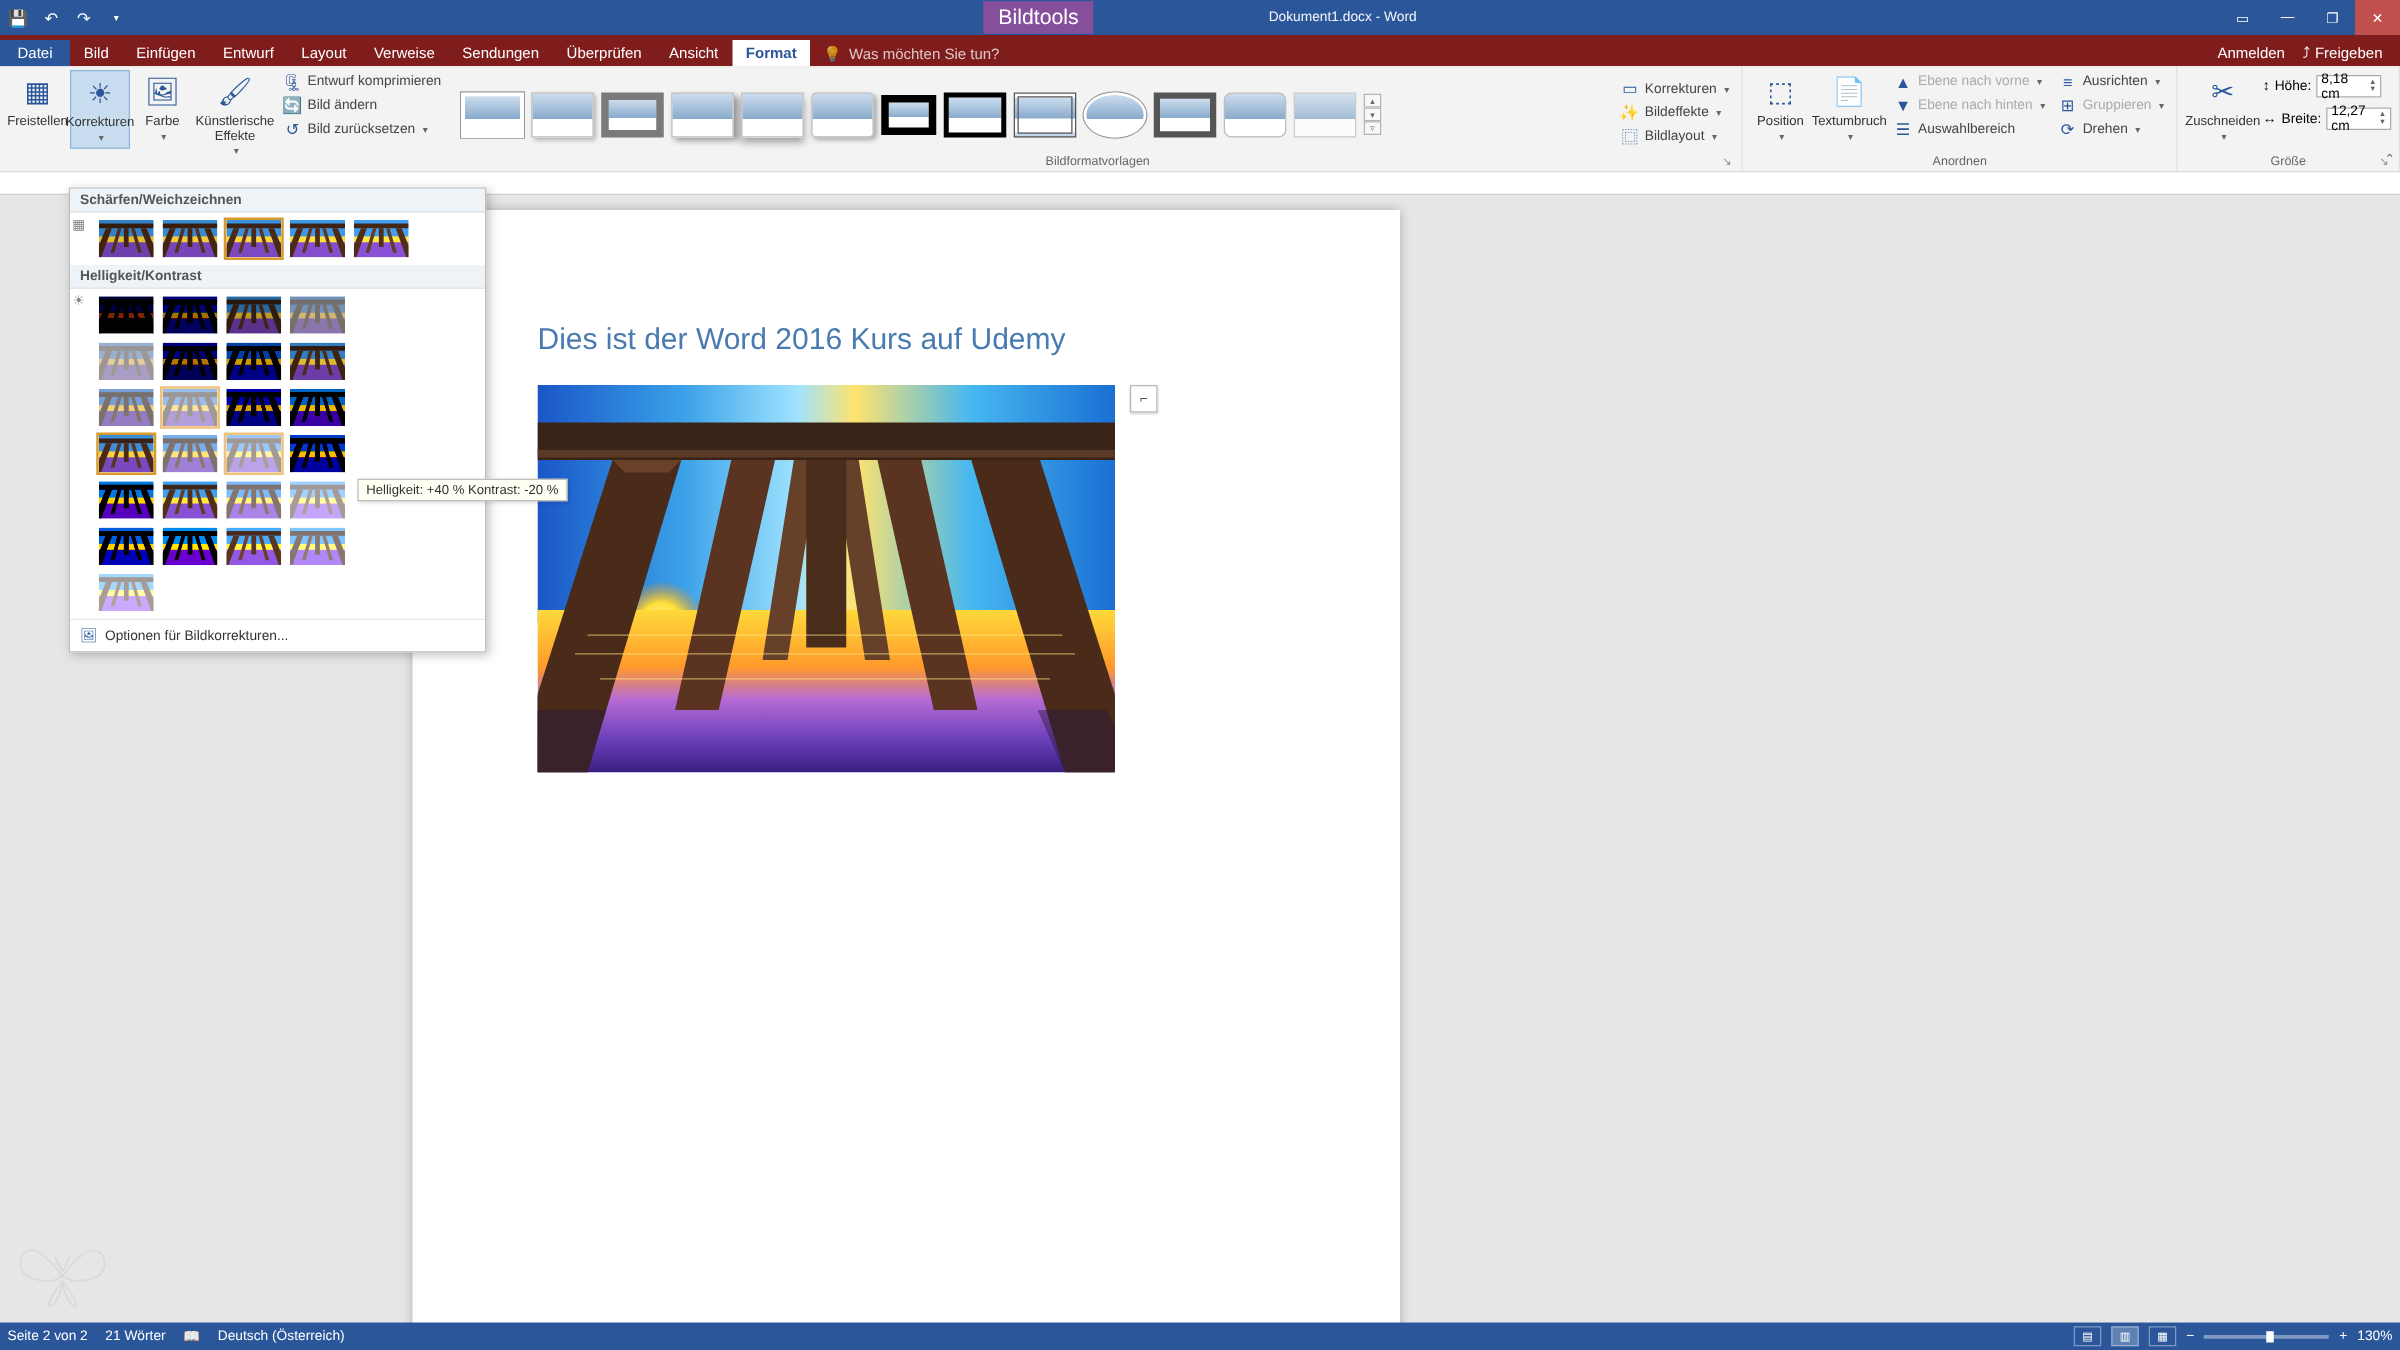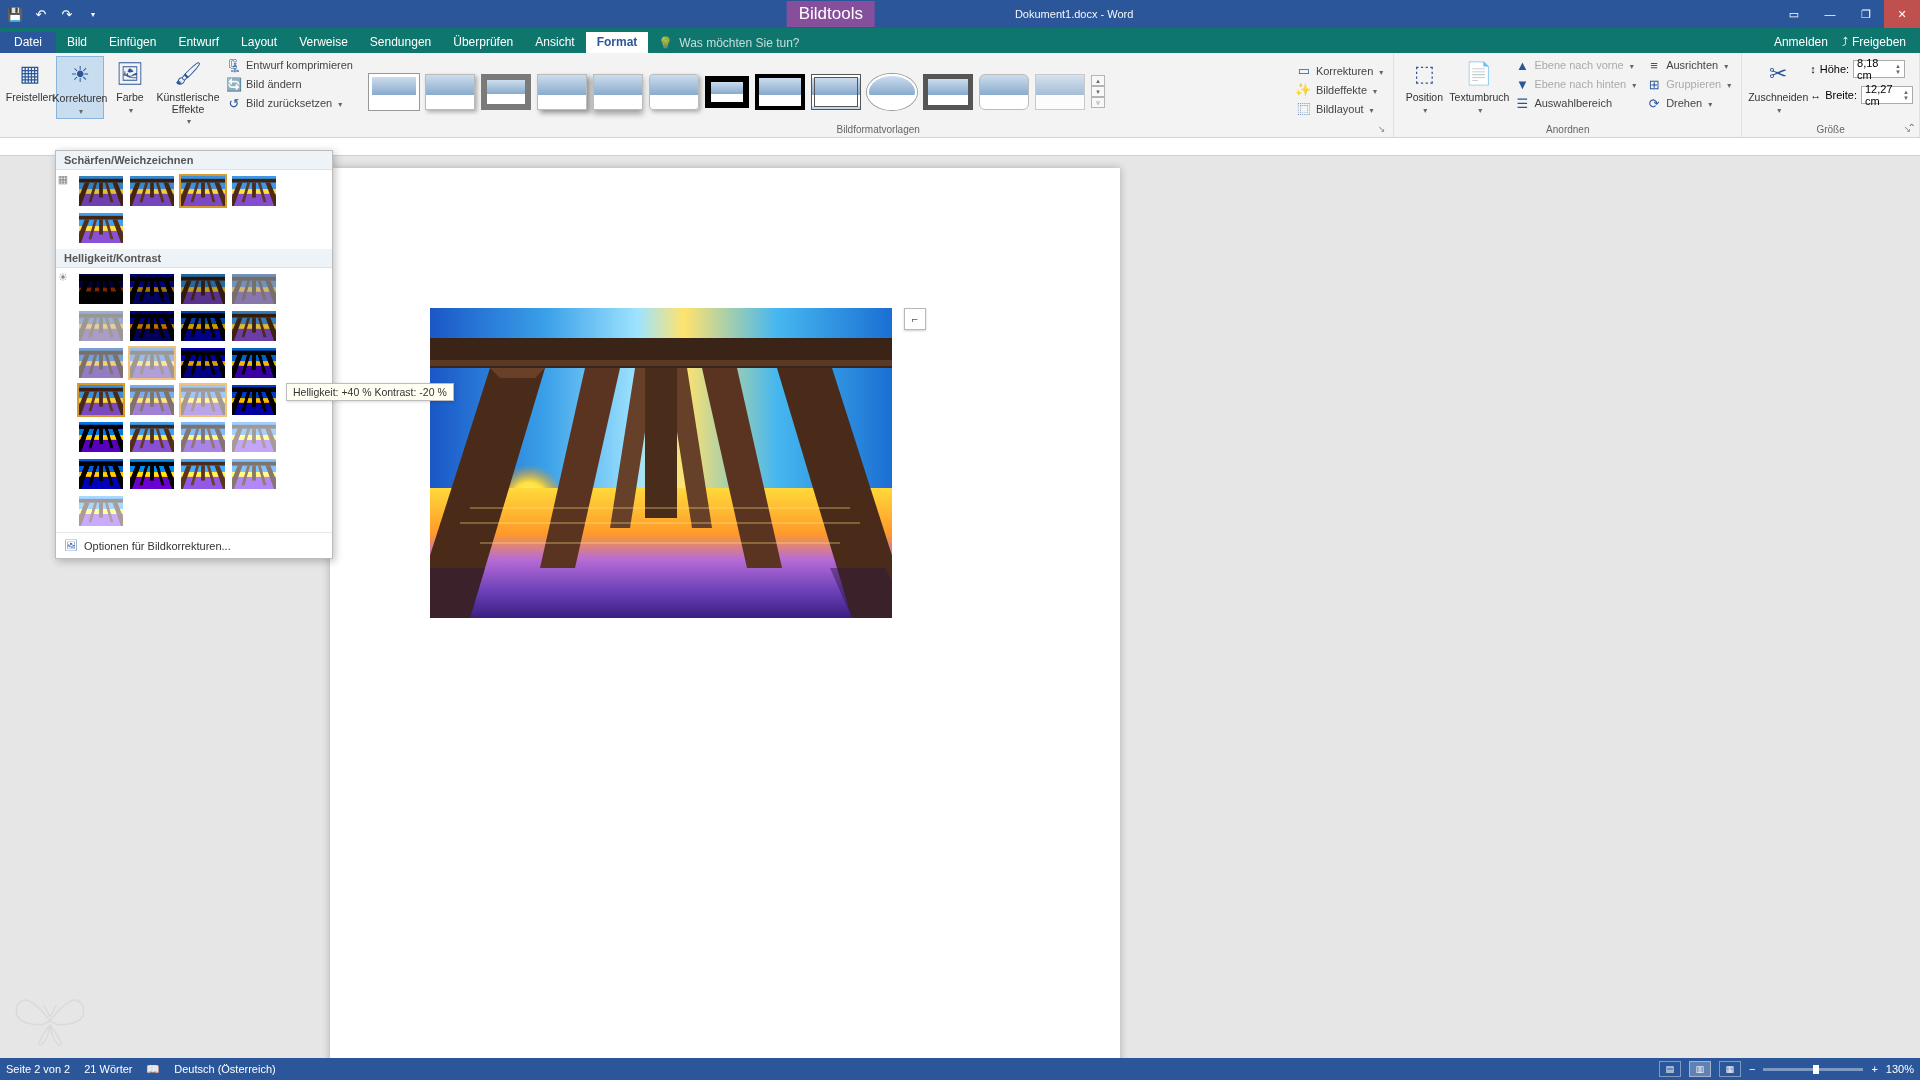--- a/index.html
+++ b/index.html
@@ -10,21 +10,21 @@
 .qat { display: flex; align-items: center; gap: 4px; padding-left: 4px; }
 .qat-btn { width: 22px; height: 22px; display: flex; align-items: center; justify-content: center; color: #fff; font-size: 13px; cursor: pointer; }
 .doc-center { position: absolute; left: 50%; transform: translateX(-50%); display: flex; align-items: center; gap: 0; }
 .contextual-tab { background: #854f9c; padding: 3px 12px; font-size: 17px; margin-right: 140px; }
 .doc-name { opacity: .95; }
 .win-controls { margin-left: auto; display: flex; }
 .win-btn { width: 36px; height: 28px; display: flex; align-items: center; justify-content: center; font-size: 11px; color: #fff; }
 .win-btn.close { background: #c0504d; }
 
 
-.menubar { height: 25px; background: #0f766e; display: flex; align-items: flex-end; color: #fff; font-size: 12px; }
+.menubar { height: 25px; background: #7f1d1d; display: flex; align-items: flex-end; color: #fff; font-size: 12px; }
 .file-tab { background: #2b579a; padding: 3px 14px 4px; cursor: pointer; }
 .menu-tab { padding: 3px 11px 4px; cursor: pointer; }
 .menu-tab.active { background: #fff; color: #2b579a; font-weight: bold; }
 .tellme { display: flex; align-items: center; gap: 6px; margin-left: 10px; color: rgba(255,255,255,.75); font-size: 12px; padding-bottom: 3px; }
 .tellme-bulb { font-size: 12px; opacity: .8; }
 .menu-right { margin-left: auto; display: flex; gap: 14px; padding: 0 14px 4px 0; }
 
 
 .ribbon { height: 85px; background: #f3f3f3; border-bottom: 1px solid #d4d4d4; display: flex; position: relative; }
 .rgroup { border-right: 1px solid #e1e1e1; display: flex; flex-direction: column; justify-content: space-between; padding: 3px 6px 1px; }
@@ -63,21 +63,21 @@
 .ruler { position: absolute; top: 0; left: 0; right: 0; height: 18px; background: #fff; border-bottom: 1px solid #d0d0d0; }
 .page { position: absolute; top: 30px; left: 330px; width: 790px; height: 1020px; background: #fff; box-shadow: 0 0 8px rgba(0,0,0,.25); }
 .heading { position: absolute; top: 90px; left: 100px; font-size: 24px; color: #4a7bb0; font-weight: 400; }
 .main-image { position: absolute; top: 140px; left: 100px; width: 462px; height: 310px; }
 .layout-btn { position: absolute; top: 140px; left: 574px; width: 22px; height: 22px; background: #fff; border: 1px solid #b8b8b8; display: flex; align-items: center; justify-content: center; font-size: 11px; color: #555; box-shadow: 0 1px 2px rgba(0,0,0,.2); }
 
 
 .pier-svg { width: 100%; height: 100%; display: block; }
 
 
-.corr-panel { position: absolute; top: -18px; left: -275px; width: 278px; background: #fff; border: 1px solid #bcbcbc; box-shadow: 2px 2px 8px rgba(0,0,0,.25); z-index: 50; font-size: 11px; }
+.corr-panel { position: absolute; top: -18px; left: -275px; width: 334px; background: #fff; border: 1px solid #bcbcbc; box-shadow: 2px 2px 8px rgba(0,0,0,.25); z-index: 50; font-size: 11px; }
 .corr-section-hdr { background: #eef3f8; color: #555; padding: 3px 8px; font-weight: 600; font-size: 11px; border-bottom: 1px solid #e0e0e0; }
 .thumb-row { display: flex; gap: 5px; padding: 5px 8px; flex-wrap: wrap; }
 .thumb-left-icon { width: 14px; display: flex; align-items: flex-start; justify-content: center; color: #888; font-size: 11px; padding-top: 3px; }
 .thumb-grid-wrap { display: flex; }
 .thumb { width: 46px; height: 32px; border: 1px solid transparent; cursor: pointer; position: relative; overflow: hidden; }
 .thumb.sel { outline: 2px solid #d89a2b; outline-offset: -1px; }
 .thumb.hover { outline: 2px solid #f0c27a; outline-offset: -1px; }
 .thumb svg { width: 100%; height: 100%; display: block; }
 .corr-footer { padding: 6px 8px; display: flex; align-items: center; gap: 6px; cursor: pointer; color: #333; border-top: 1px solid #e8e8e8; }
 .corr-footer .ico { color: #2b579a; }
@@ -1052,20 +1052,21 @@
           </div>
       </div>
       <div class="corr-footer">
         <span class="ico">🖼</span>
         <span>Optionen für Bildkorrekturen...</span>
       </div>
 
       <div class="tooltip" style="top:232px; left:230px;">Helligkeit: +40 % Kontrast: -20 %</div>
     </div>
 
+    <div class="heading">Dies ist der Word 2016 Kurs auf Udemy</div>
 
     <div class="main-image">
       <svg class="pier-svg" viewBox="0 0 462 310" preserveAspectRatio="none">
         <defs>
           <linearGradient id="sky" x1="0" y1="0" x2="1" y2="0">
             <stop offset="0" stop-color="#1a57c7"></stop>
               <stop offset=".25" stop-color="#3aa0e8"></stop>
             <stop offset=".45" stop-color="#9fe3ff"></stop>
               <stop offset=".55" stop-color="#ffe36e"></stop>
             <stop offset=".75" stop-color="#46b8f0"></stop>

